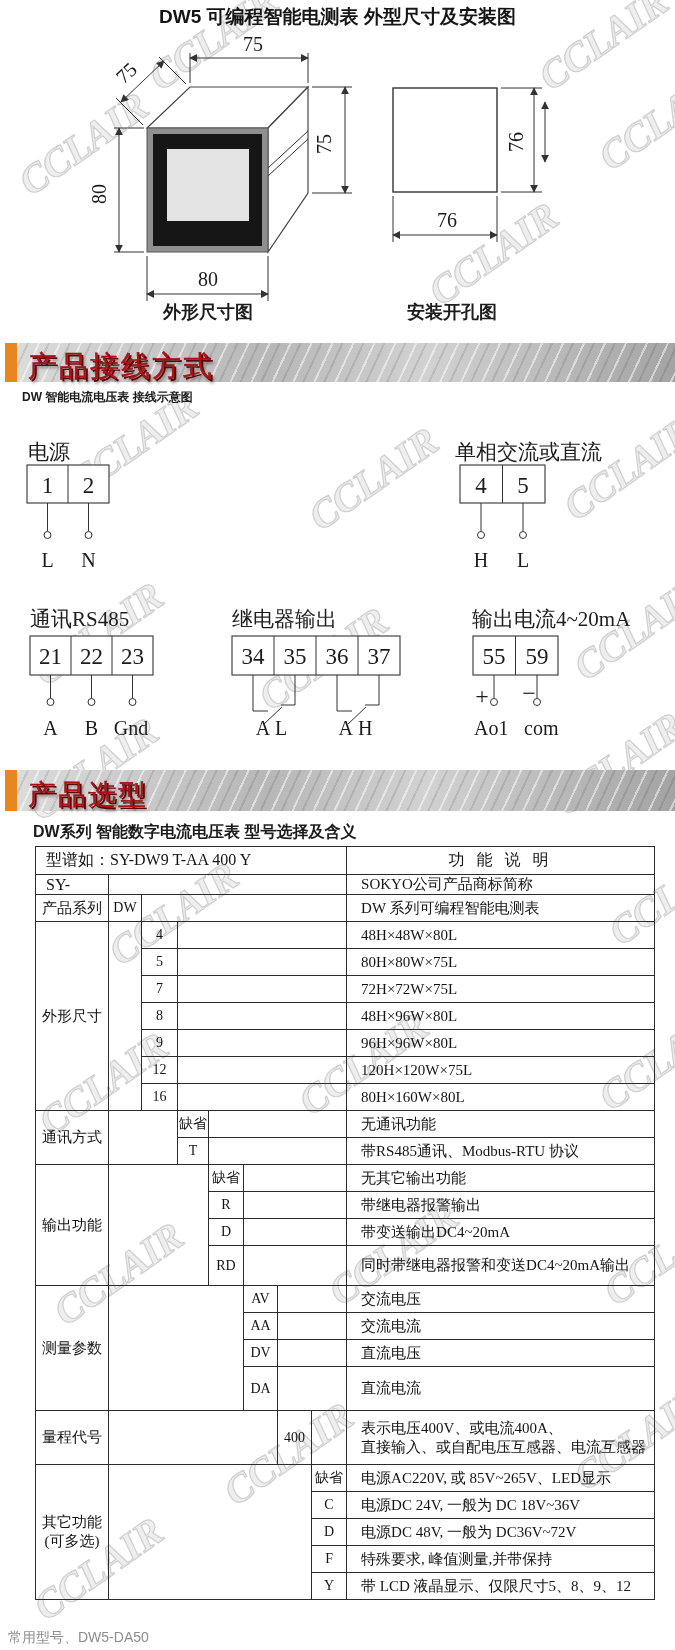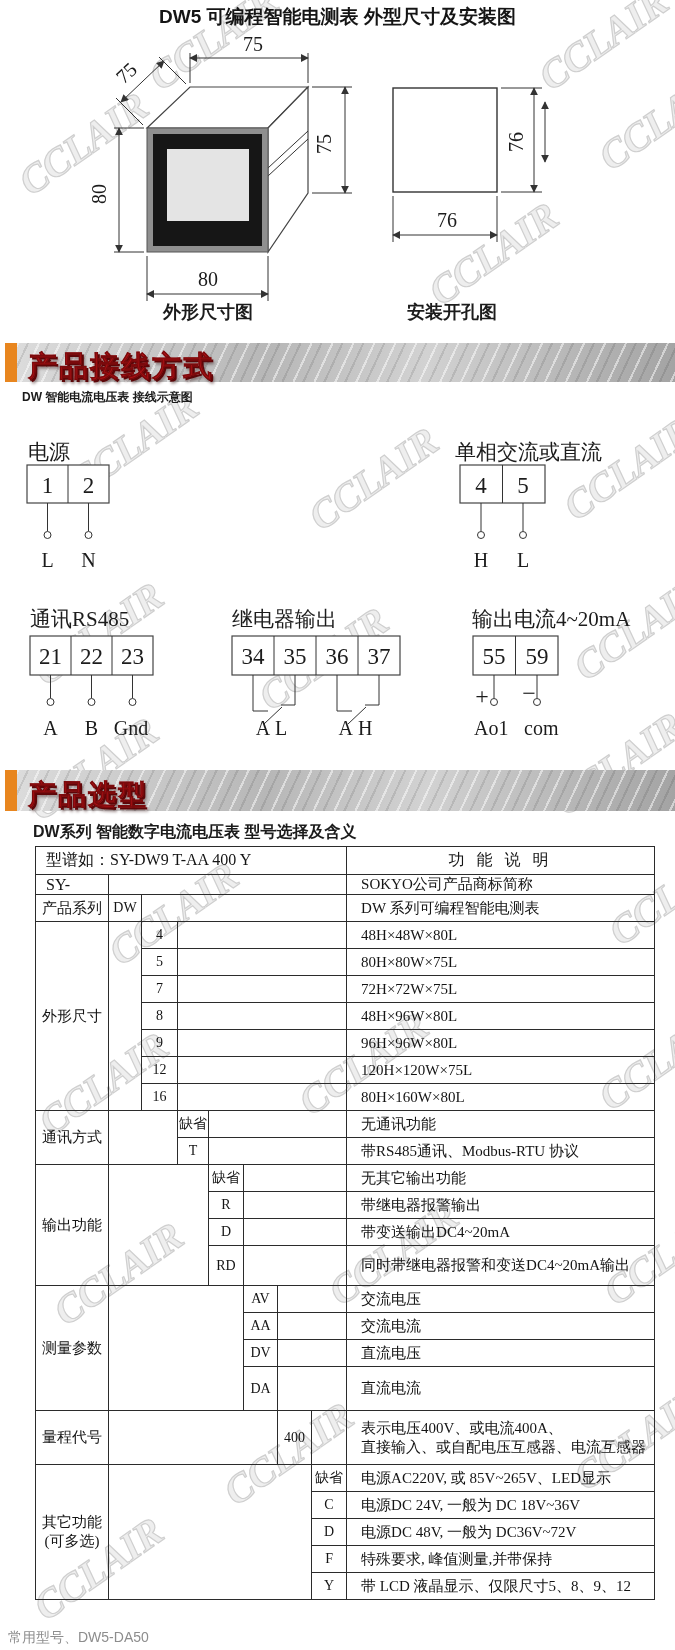--- a/index.html
+++ b/index.html
@@ -13,21 +13,21 @@
   #main-title{top:4px;left:0;width:675px;text-align:center;font-size:19px;font-weight:bold;color:#151515;}
   
   .banner{left:0;width:675px;display:flex;}
   .banner .obar{width:12px;margin-left:5px;background:#e8861f;}
   .banner .metal{flex:1;position:relative;
      background:
        repeating-linear-gradient(115deg, rgba(255,255,255,.5) 0 2px, rgba(255,255,255,0) 2px 9px,
          rgba(0,0,0,.10) 9px 11px, rgba(0,0,0,0) 11px 19px),
        linear-gradient(100deg,#dcdcdc,#b7b7b7 38%,#d2d2d2 62%,#a3a3a3);}
   .banner .btxt{position:absolute;left:11px;top:8px;bottom:0;display:flex;align-items:center;
-     font-weight:bold;color:#b51216;-webkit-text-stroke:.4px #7a0a0c;
+     font-weight:normal;color:#b51216;-webkit-text-stroke:.4px #7a0a0c;
      text-shadow:2px 2px 0 #5d0608,3px 4px 3px rgba(40,0,0,.45);letter-spacing:2px;}
   #banner1{top:343px;height:39px;} #banner1 .btxt{font-size:29px;}
   #banner2{top:770px;height:41px;} #banner2 .btxt{font-size:28px;}
   .subhead{font-weight:bold;color:#1b1b1b;}
   #sub1{top:389px;left:22px;font-size:12px;}
   #sub2{top:822px;left:33px;font-size:16px;}
   
   svg text{font-family:"Liberation Serif","DejaVu Serif",serif;fill:#1c1c1c;}
   .dline{stroke:#333;stroke-width:1;fill:none;}
   .shape{stroke:#444;stroke-width:1.2;fill:#fff;}

